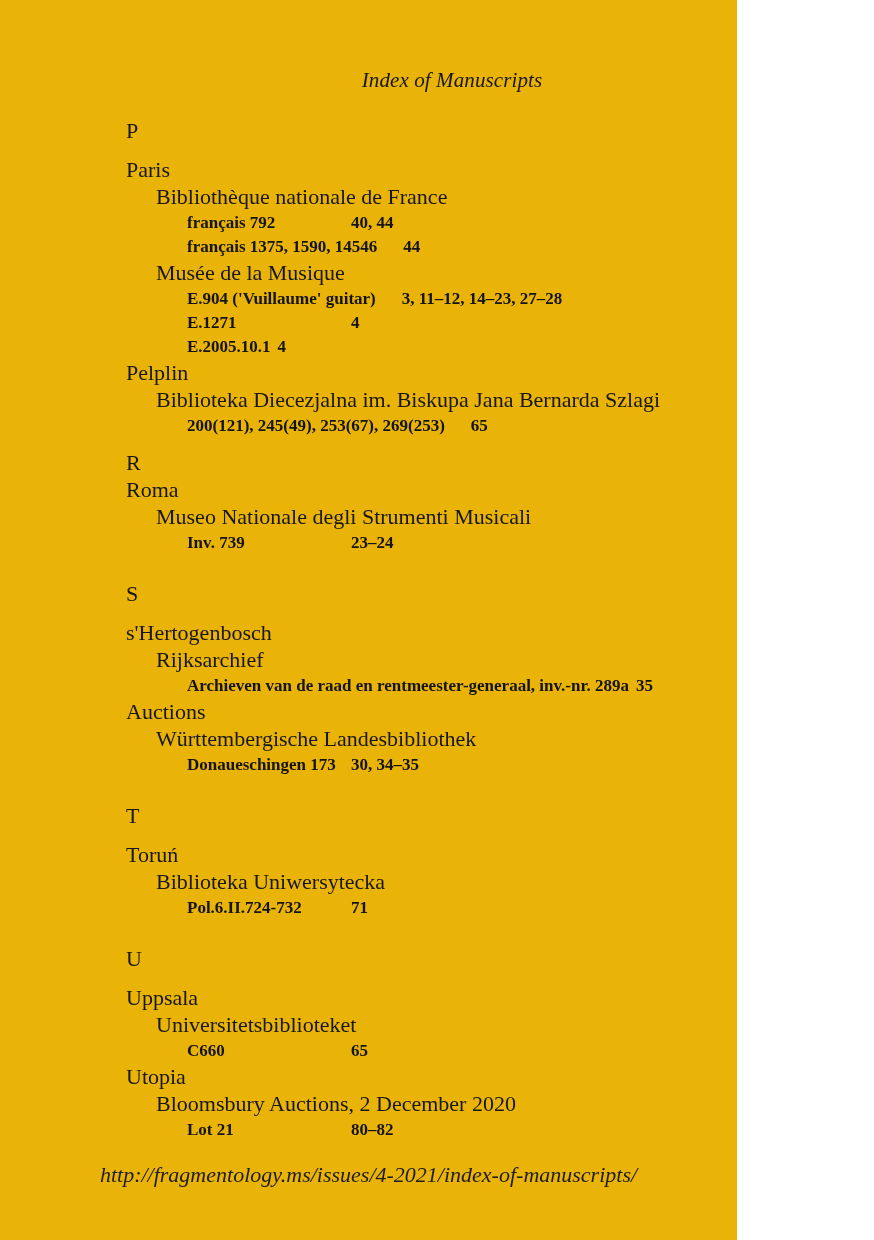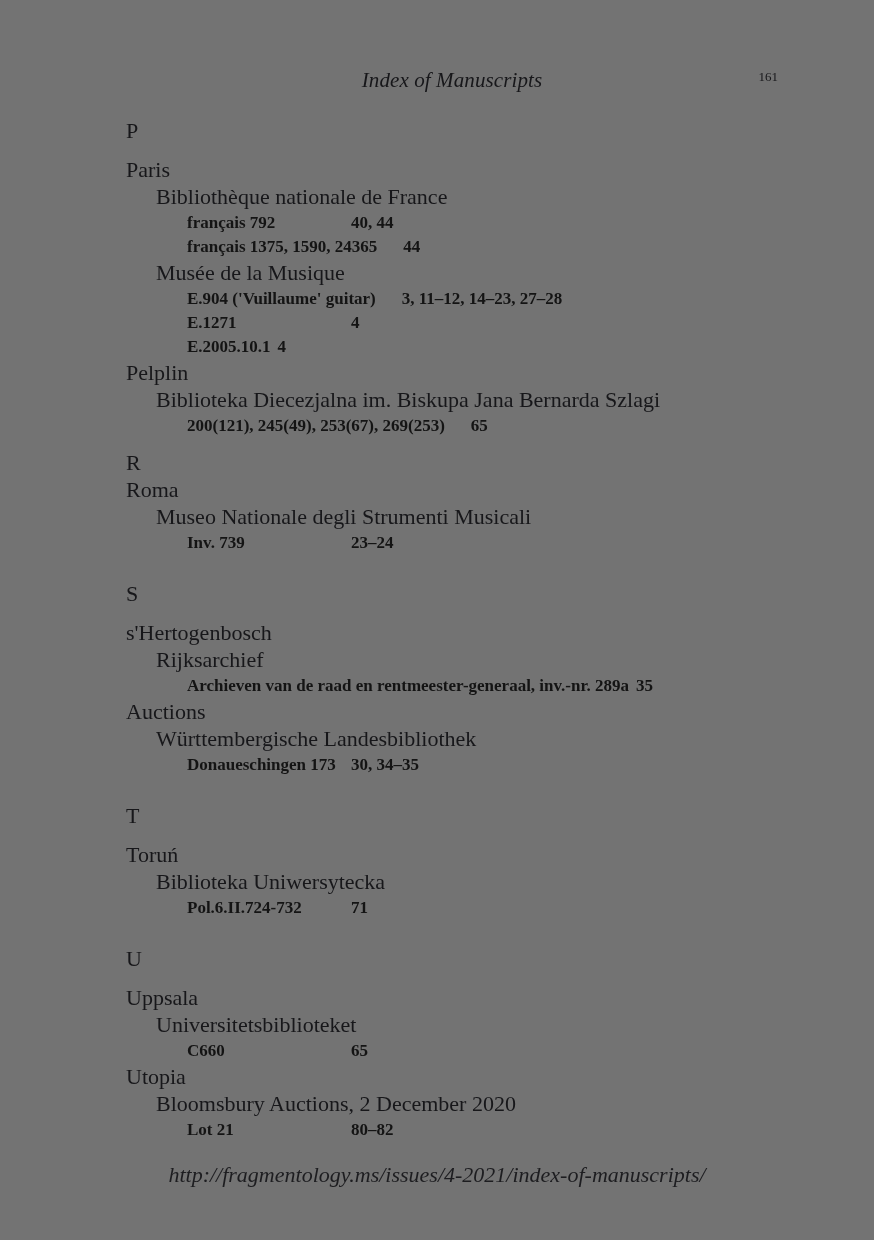--- a/index.html
+++ b/index.html
@@ -6,23 +6,23 @@
     margin: 0;
     padding: 0;
     background: #ffffff;
   }
   body {
     font-family: "Liberation Serif", "DejaVu Serif", serif;
     color: #1a1a1a;
   }
   .page {
     position: relative;
-    width: 874px;
+    width: 737px;
     height: 1240px;
-    background: #737373;
+    background: #eab308;
     overflow: hidden;
   }
 
   
   .running-head {
     position: absolute;
     left: 126px;
     top: 68px;
     width: 652px;
     height: 30px;
@@ -127,21 +127,21 @@
   <div class="running-head">
     <div class="rh-title">Index of Manuscripts</div>
     <div class="rh-folio">161</div>
   </div>
 
   <div class="index-body">
       <div class="letter-heading first">P</div>
       <div class="place">Paris</div>
       <div class="institution">Bibliothèque nationale de France</div>
       <div class="entry"><span class="shelfmark">français 792</span><span class="pages">40, 44</span></div>
-      <div class="entry"><span class="shelfmark wide">français 1375, 1590, 24365</span><span class="pages">44</span></div>
+      <div class="entry"><span class="shelfmark wide">français 1375, 1590, 14546</span><span class="pages">44</span></div>
       <div class="institution">Musée de la Musique</div>
       <div class="entry"><span class="shelfmark wide">E.904 ('Vuillaume' guitar)</span><span class="pages">3, 11–12, 14–23, 27–28</span></div>
       <div class="entry"><span class="shelfmark">E.1271</span><span class="pages">4</span></div>
       <div class="entry"><span class="shelfmark snug">E.2005.10.1</span><span class="pages">4</span></div>
       <div class="place">Pelplin</div>
       <div class="institution">Biblioteka Diecezjalna im. Biskupa Jana Bernarda Szlagi</div>
       <div class="entry"><span class="shelfmark wide">200(121), 245(49), 253(67), 269(253)</span><span class="pages">65</span></div>
       <div class="letter-heading tight">R</div>
       <div class="place">Roma</div>
       <div class="institution">Museo Nationale degli Strumenti Musicali</div>

